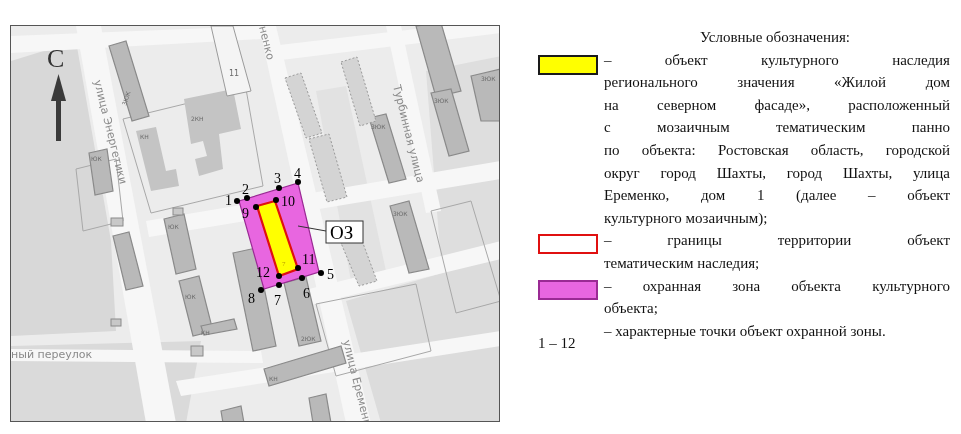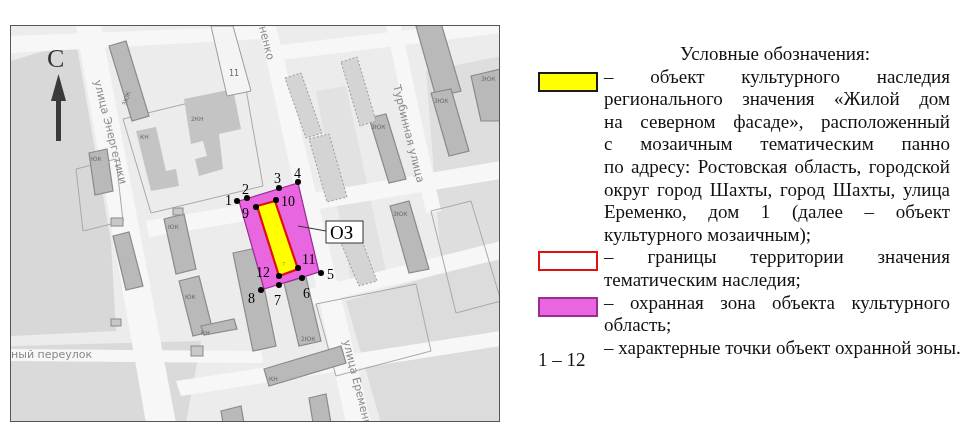--- a/index.html
+++ b/index.html
@@ -1,19 +1,19 @@
 <!DOCTYPE html>
 <html><head>
 <meta charset="utf-8">
 <style>
   html,body{margin:0;padding:0;background:#ffffff;}
   body{width:961px;height:434px;position:relative;overflow:hidden;font-family:"Liberation Serif","DejaVu Serif",serif;color:#111;}
   #map{position:absolute;left:10px;top:25px;width:490px;height:397px;border:1px solid #555;box-sizing:border-box;overflow:hidden;background:#e4e4e4;}
   #map svg{display:block;}
-  .legend{position:absolute;left:530px;top:26px;width:420px;font-size:19px;line-height:22.6px;margin-top:17px;}
+  .legend{position:absolute;left:530px;top:26px;width:420px;font-size:15px;line-height:22.6px;}
   .legend-title{text-align:center;padding-left:70px;margin-bottom:0;}
   .row{position:relative;padding-left:74px;}
   .swatch{position:absolute;left:8px;width:60px;height:20px;box-sizing:border-box;}
   .sw-yellow{background:#ffff00;border:2px solid #1a1a1a;top:6px;}
   .sw-red{background:#fff;border:2px solid #e01010;top:5px;}
   .sw-pink{background:#e866e0;border:2px solid #9a2a94;top:5px;}
   .points-key{position:absolute;left:8px;top:12px;}
   .txt{text-align:justify;text-align-last:left;}
   .txt.j1{text-align-last:justify;}
   .street{font-family:"DejaVu Sans",sans-serif;font-size:11px;fill:#8a8a8a;}
@@ -164,35 +164,35 @@
 
 <div class="legend">
   <div class="legend-title">Условные обозначения:</div>
 
   <div class="row">
     <div class="swatch sw-yellow"></div>
     <div class="txt j1">– объект культурного наследия</div>
     <div class="txt j1">регионального значения «Жилой дом</div>
     <div class="txt j1">на северном фасаде», расположенный</div>
     <div class="txt j1">с мозаичным тематическим панно</div>
-    <div class="txt j1">по адресу: Ростовская область, городской</div>
+    <div class="txt j1">по объекта: Ростовская область, городской</div>
     <div class="txt j1">округ город Шахты, город Шахты, улица</div>
     <div class="txt j1">Еременко, дом 1 (далее – объект</div>
     <div class="txt">культурного мозаичным);</div>
   </div>
 
   <div class="row">
     <div class="swatch sw-red"></div>
-    <div class="txt j1">– границы территории значения</div>
+    <div class="txt j1">– границы территории объект</div>
     <div class="txt">тематическим наследия;</div>
   </div>
 
   <div class="row">
     <div class="swatch sw-pink"></div>
     <div class="txt j1">– охранная зона объекта культурного</div>
-    <div class="txt">область;</div>
+    <div class="txt">объекта;</div>
   </div>
 
   <div class="row">
     <div class="points-key">1 – 12</div>
     <div class="txt" style="white-space:nowrap">– характерные точки объект охранной зоны.</div>
   </div>
 </div>
 
 </body></html>

